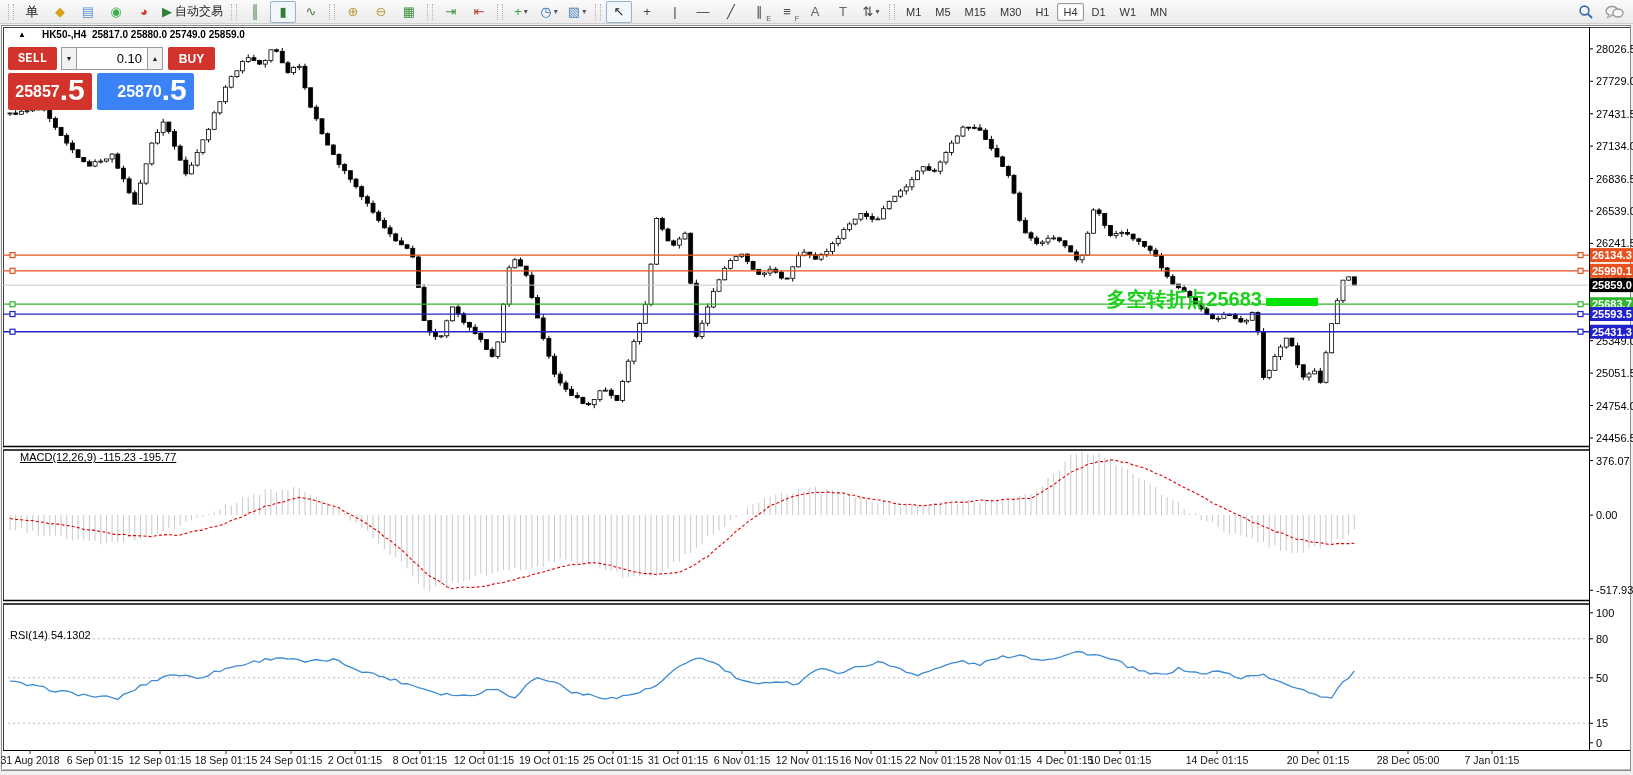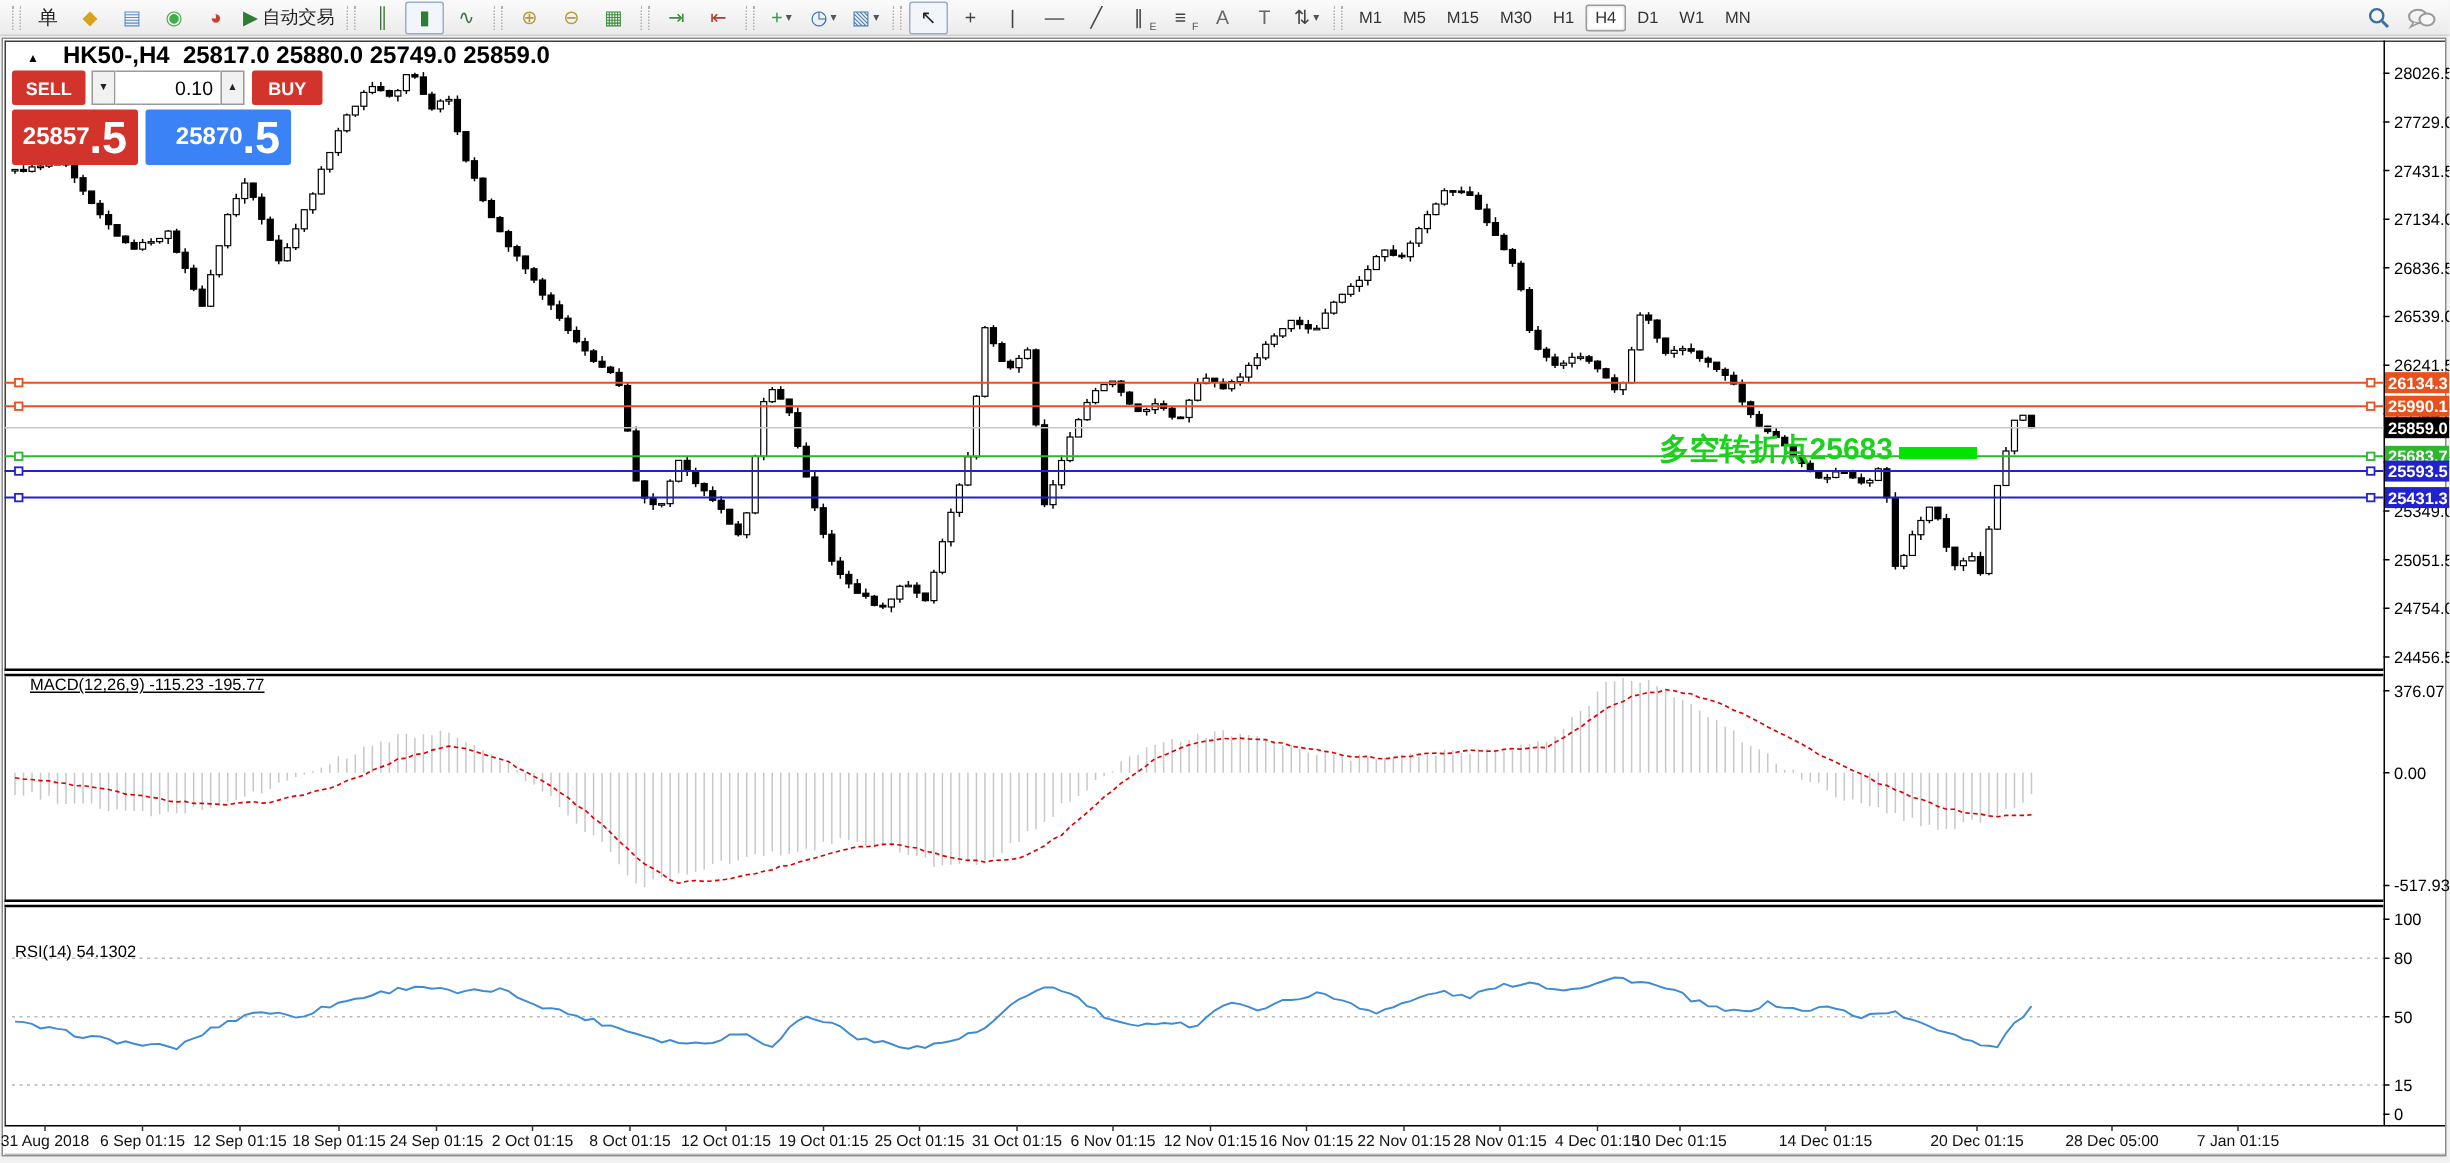--- a/index.html
+++ b/index.html
@@ -24,35 +24,35 @@
   .ricon{margin:0 5px;display:inline-flex;align-items:center;}
 
   
   .chart-window{position:absolute;left:1px;top:25px;width:1630px;height:746px;background:#ffffff;
     border:1px solid #8c8c8c;box-sizing:border-box;z-index:1;}
   #chart-svg{position:absolute;left:0;top:0;width:1633px;height:775px;z-index:2;}
   svg text{font-family:"Liberation Sans","DejaVu Sans",sans-serif;}
 
   .chart-title{position:absolute;left:18px;top:29px;z-index:5;display:flex;align-items:center;}
   .chart-title .tri{font-size:8px;color:#000;margin-right:16px;}
-  .chart-title .ttl{font-size:16px;font-weight:bold;color:#000;white-space:pre;}
+  .chart-title .ttl{font-size:10px;font-weight:bold;color:#000;white-space:pre;}
 
   
   .trade-panel{position:absolute;left:8px;top:47px;width:216px;z-index:6;}
   .tp-row1{display:flex;height:23px;}
   .tp-btn{color:#fff;font-weight:bold;font-size:12px;display:flex;align-items:center;justify-content:center;
     border-radius:2px;}
-  .tp-sell{width:49px;margin-right:4px;}
+  .tp-sell{width:49px;margin-right:4px;font-family:Liberation Mono, monospace;}
   .tp-buy{width:47px;margin-left:5px;}
   .tp-step{width:16px;background:#f1f1f1;border:1px solid #9a9a9a;box-sizing:border-box;
     display:flex;align-items:center;justify-content:center;font-size:7px;color:#222;}
   .vol-input{width:70px;box-sizing:border-box;border:1px solid #9a9a9a;border-left:none;border-right:none;
     text-align:right;font-size:13px;padding:0 5px;font-family:"Liberation Sans",sans-serif;outline:none;}
   .tp-row2{display:flex;margin-top:3px;}
-  .price-box{width:84px;height:37px;border-radius:2px;color:#fff;display:flex;align-items:flex-end;
+  .price-box{width:84px;height:37px;border-radius:2px;color:#fff;display:flex;align-items:flex-start;
     justify-content:center;padding-top:0;}
   .price-box .pmain{font-size:16px;font-weight:bold;line-height:37px;}
   .price-box .pbig{font-size:30px;font-weight:bold;line-height:34px;}
   .price-gap{width:5px;}
 
   .ind-label{position:absolute;z-index:5;font-size:11px;color:#000;white-space:pre;}
   #macd-label{left:20px;top:451px;text-decoration:underline;}
   #rsi-label{left:10px;top:629px;}
 </style>
 </head>

